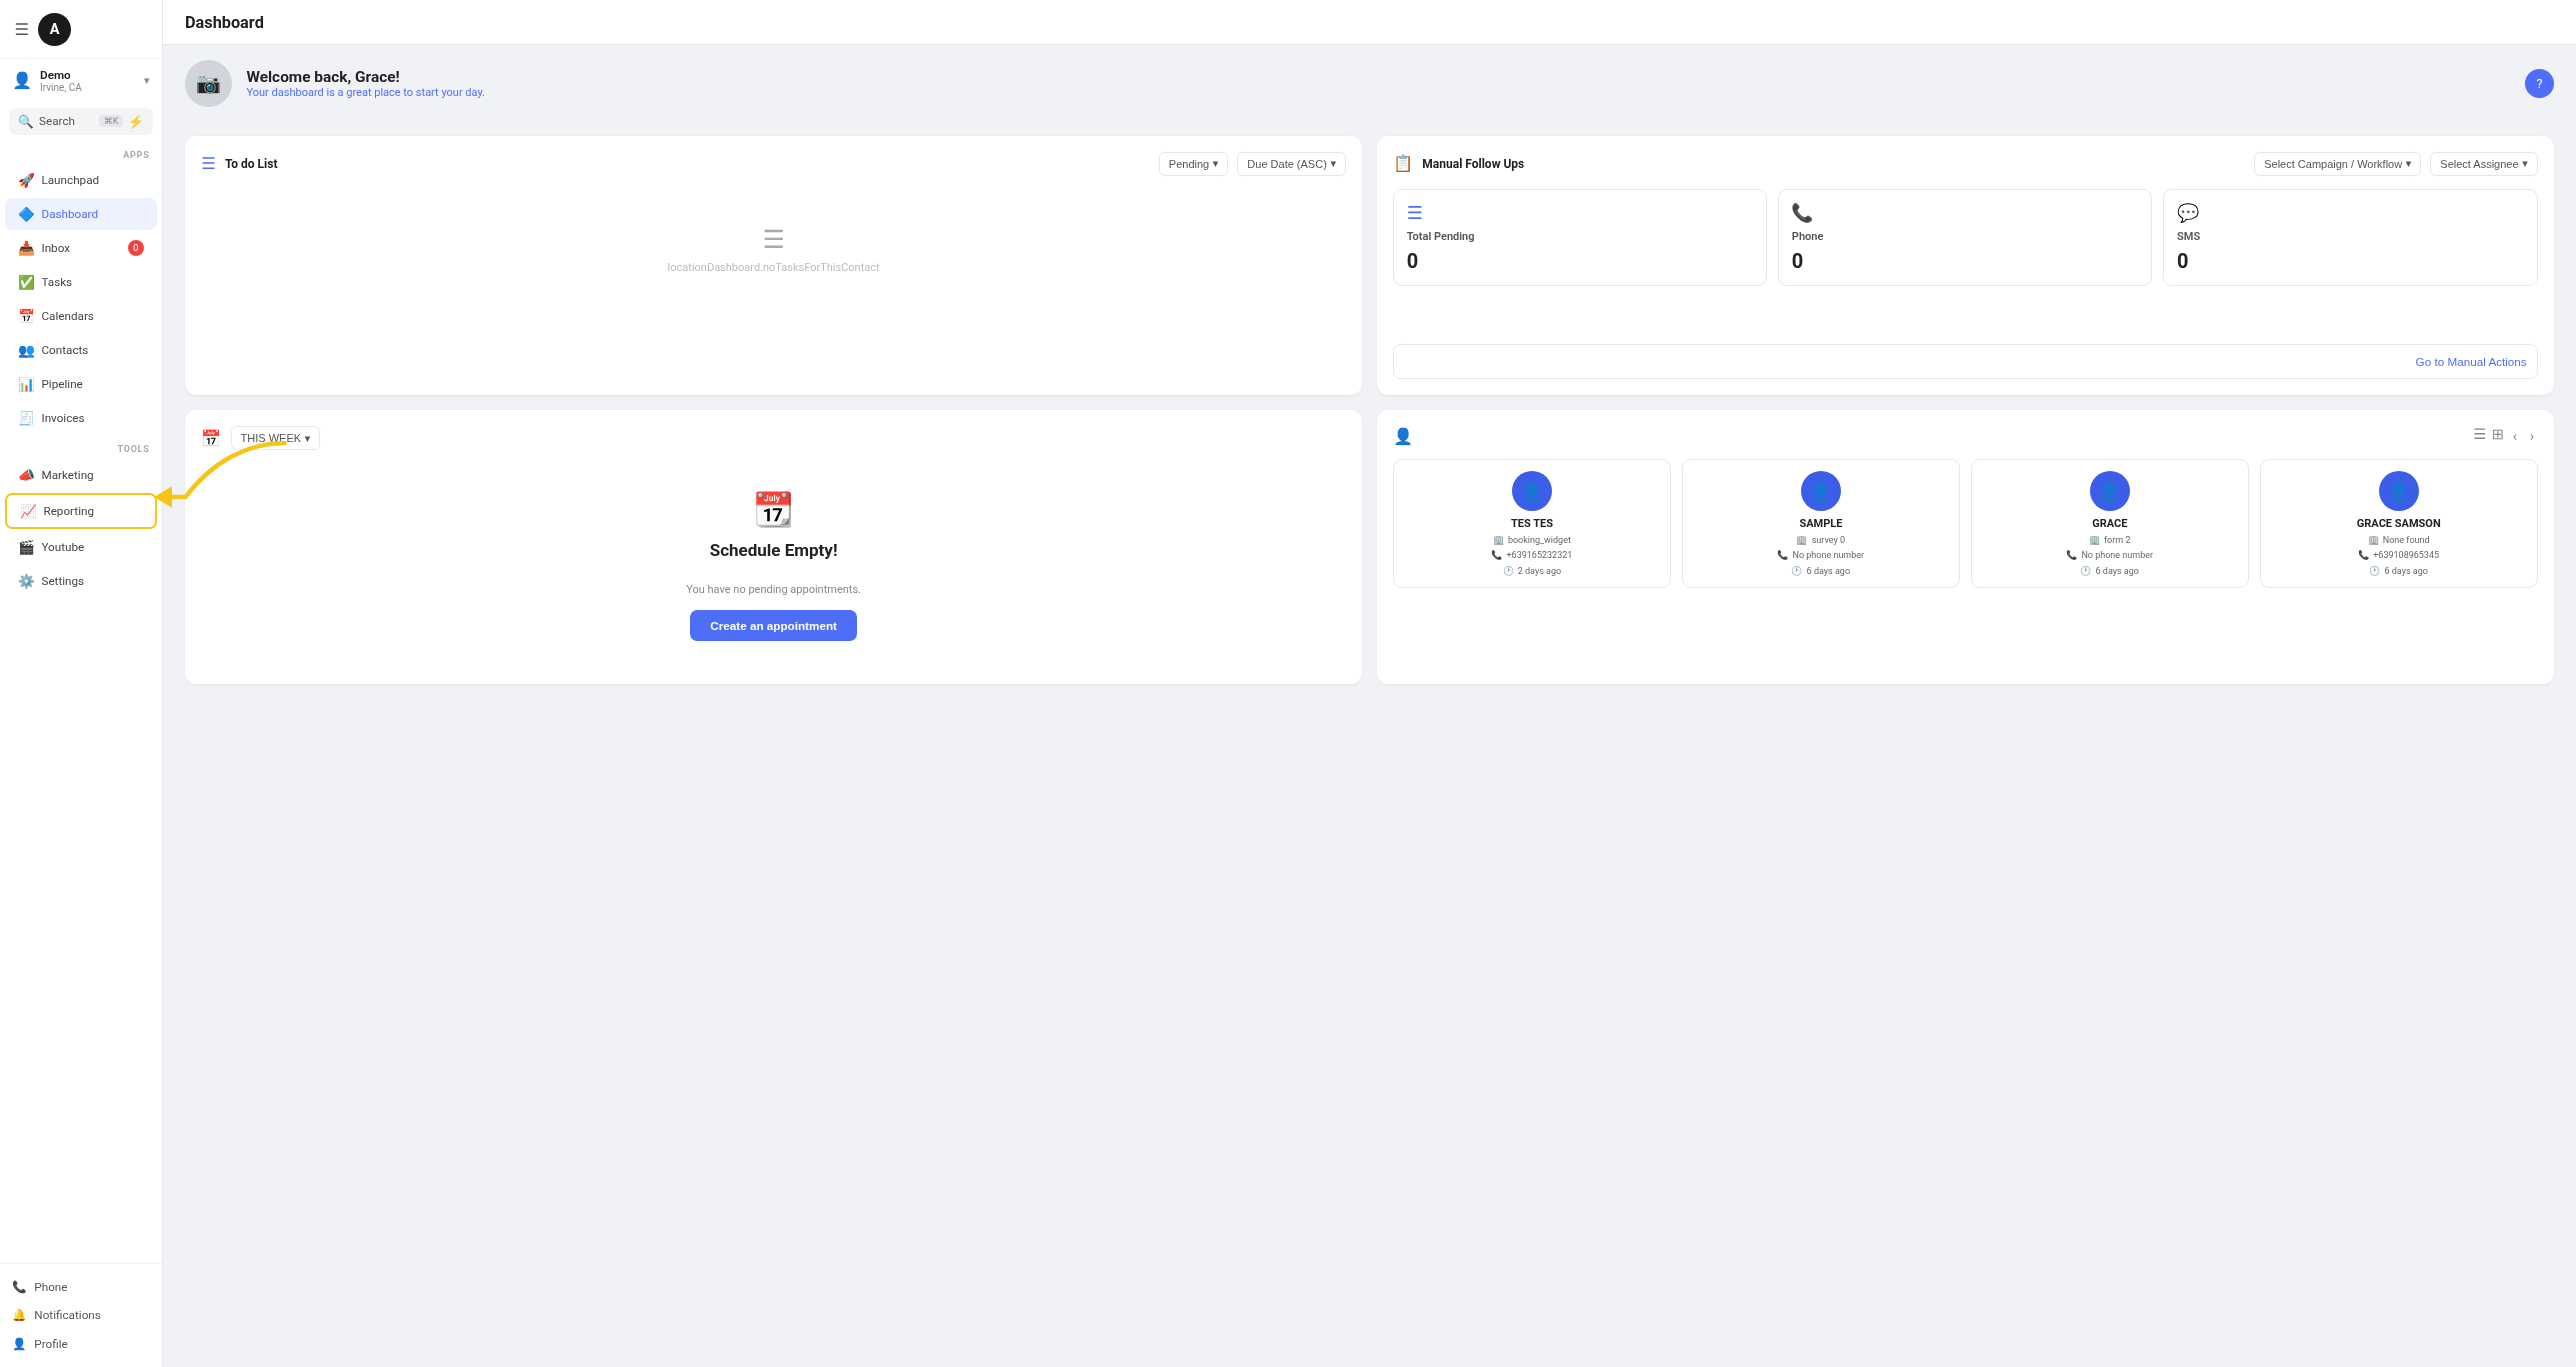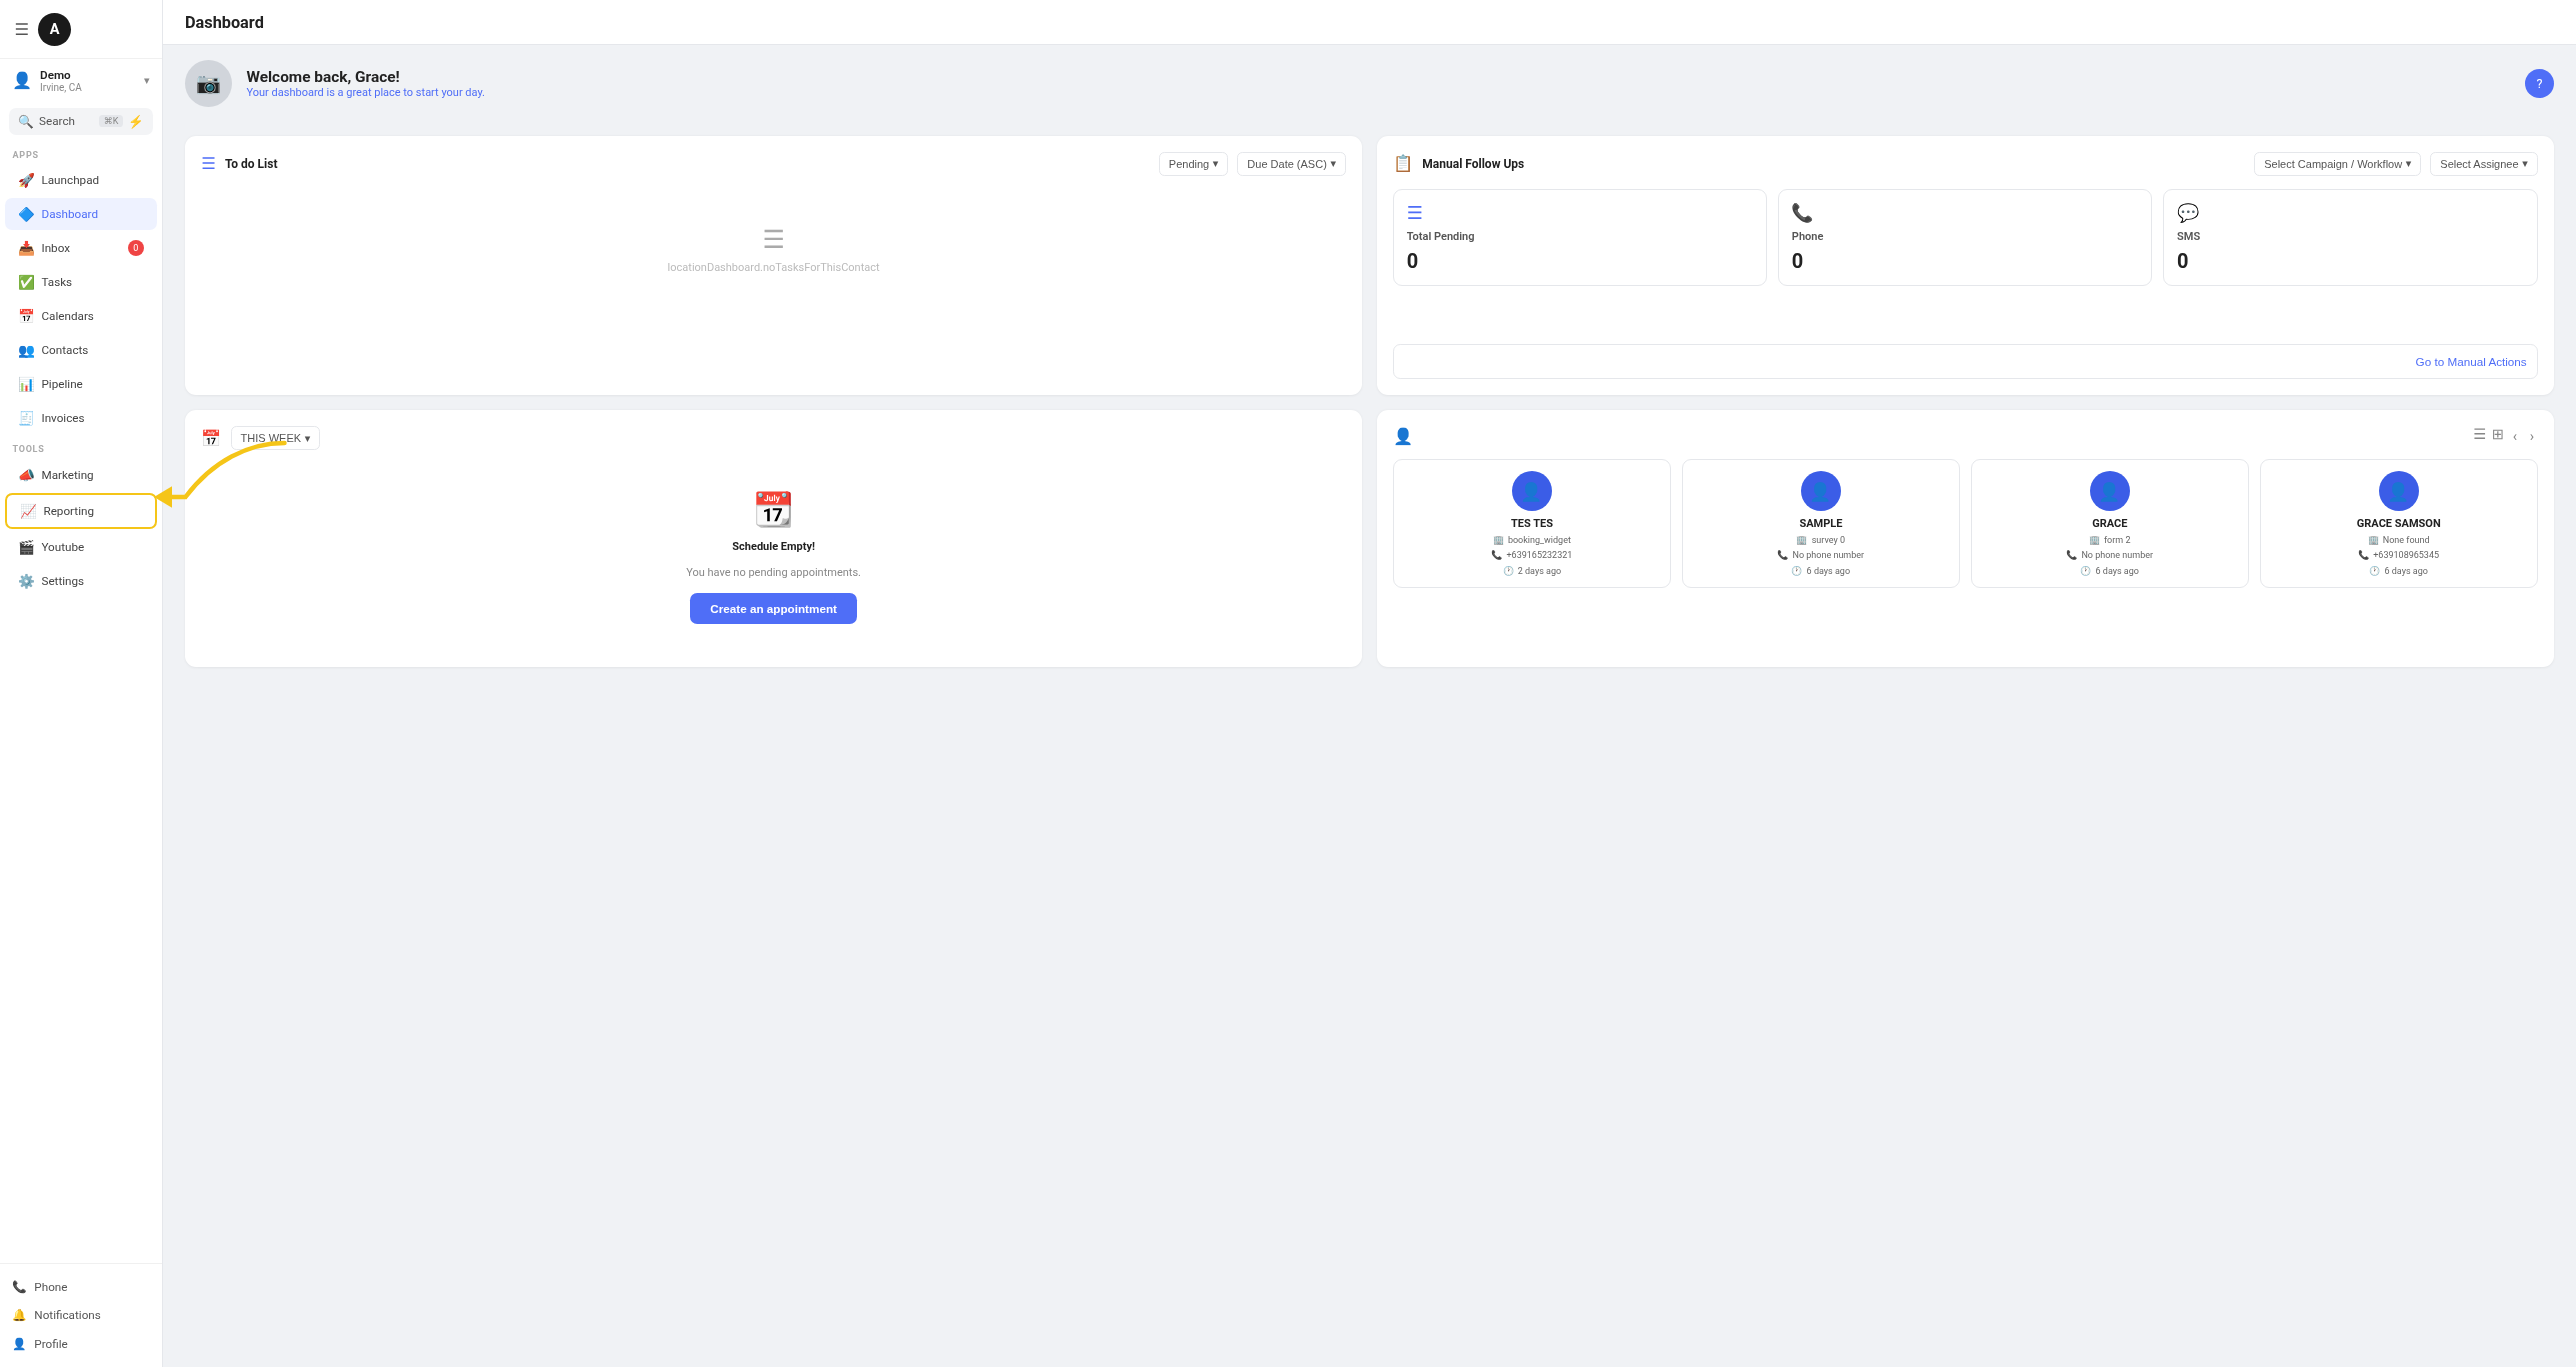--- a/index.html
+++ b/index.html
@@ -58,20 +58,21 @@
     .search-text { font-size: 11.7px; color: #555; flex: 1; }
     .search-kbd { font-size: 9px; color: #888; background: #e5e7eb; border-radius: 3.6px; padding: 0.9px 4.5px; }
 
     .section-label {
       font-size: 9px;
       font-weight: 700;
       color: #aaa;
       letter-spacing: 0.08em;
       padding: 9px 12.6px 3.6px;
       text-transform: uppercase;
+      text-align: right;
     }
 
     .nav-item {
       display: flex;
       align-items: center;
       padding: 8.1px 12.6px;
       cursor: pointer;
       border-radius: 7.2px;
       margin: 0.9px 5.4px;
       color: #444;
@@ -233,21 +234,21 @@
     
     .appointments-empty {
       display: flex;
       flex-direction: column;
       align-items: center;
       justify-content: center;
       padding: 27px 18px;
       color: #555;
     }
     .appt-icon { font-size: 33px; margin-bottom: 11px; color: #222; }
-    .appt-title { font-size: 11px; font-weight: 700; color: #222; margin-bottom: 13px; text-align: right; }
+    .appt-title { font-size: 17px; font-weight: 700; color: #222; margin-bottom: 23px; text-align: right; }
     .appt-sub { font-size: 11px; color: #888; margin-bottom: 14.5px; }
     .create-appt-btn {
       padding: 9px 20px;
       background: #4f6ef7;
       color: #fff;
       border: none;
       border-radius: 7.2px;
       font-size: 11.7px;
       font-weight: 600;
       cursor: pointer;

